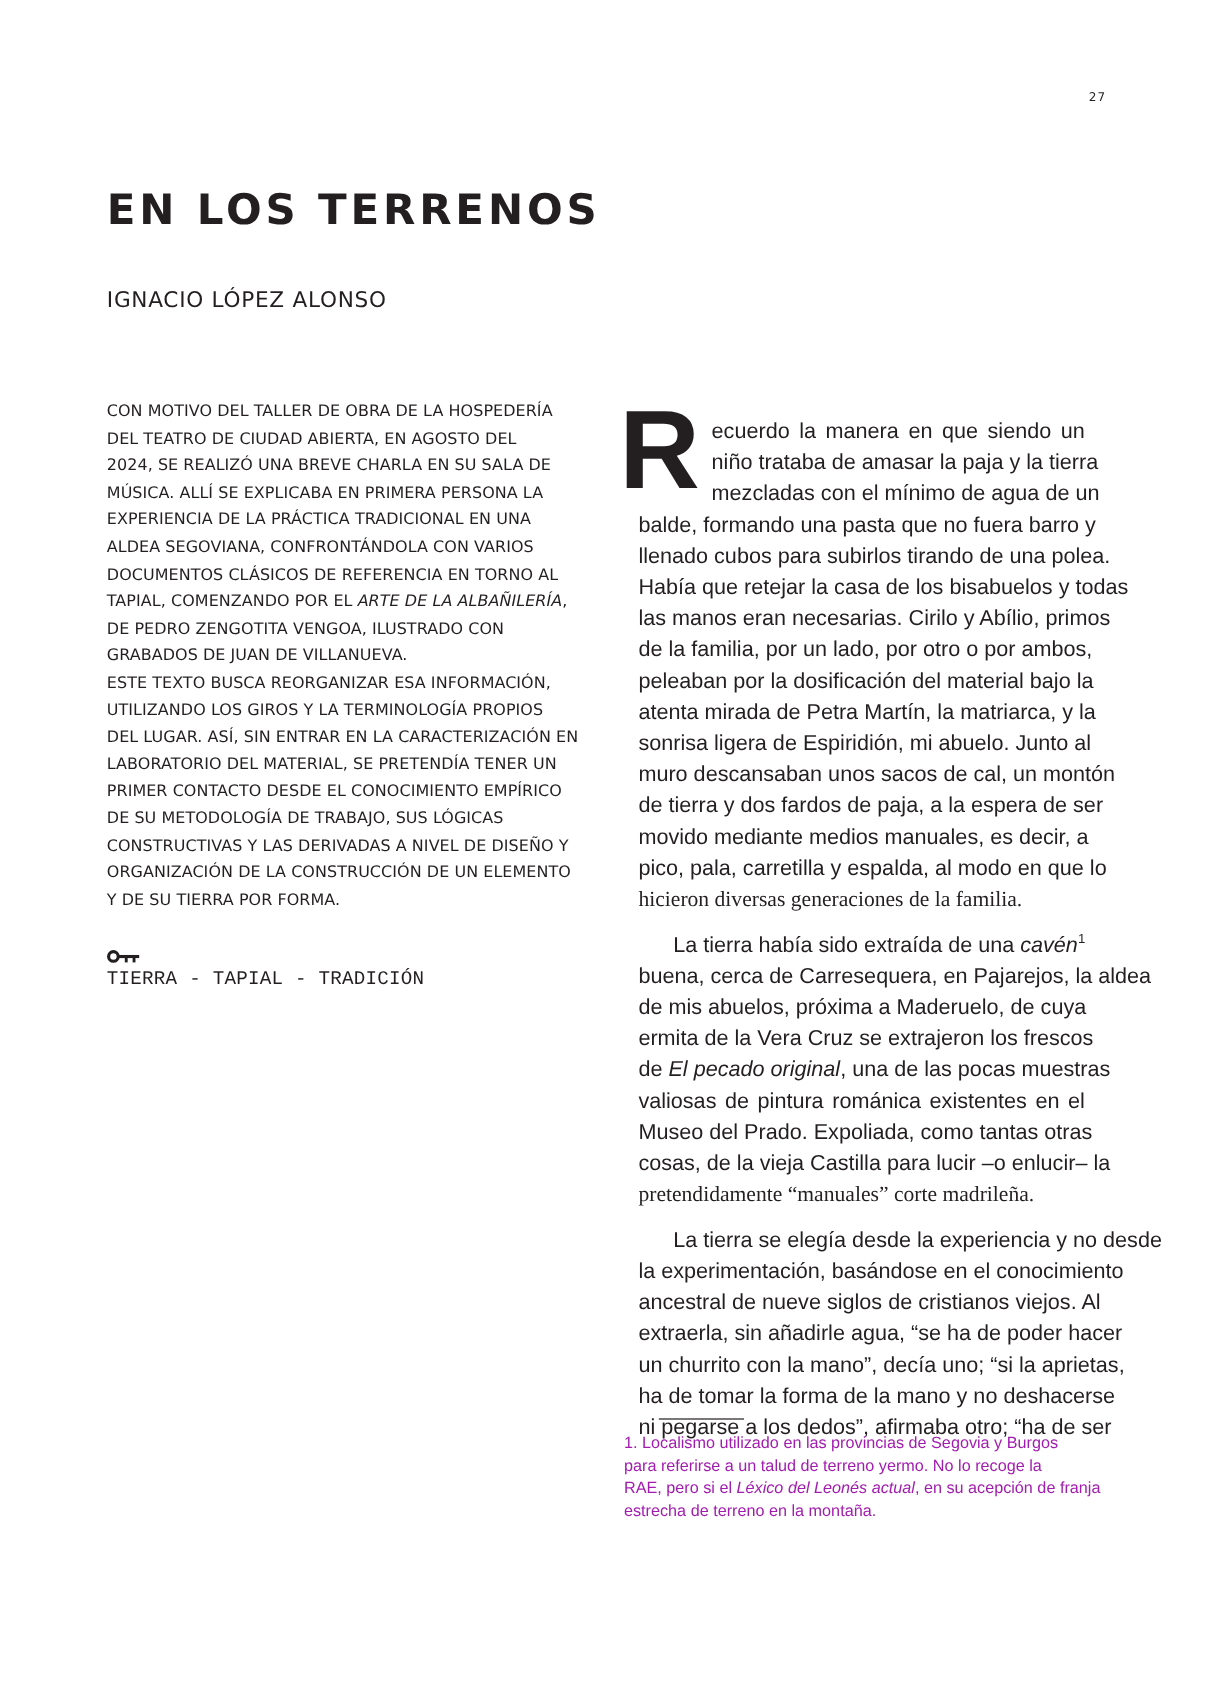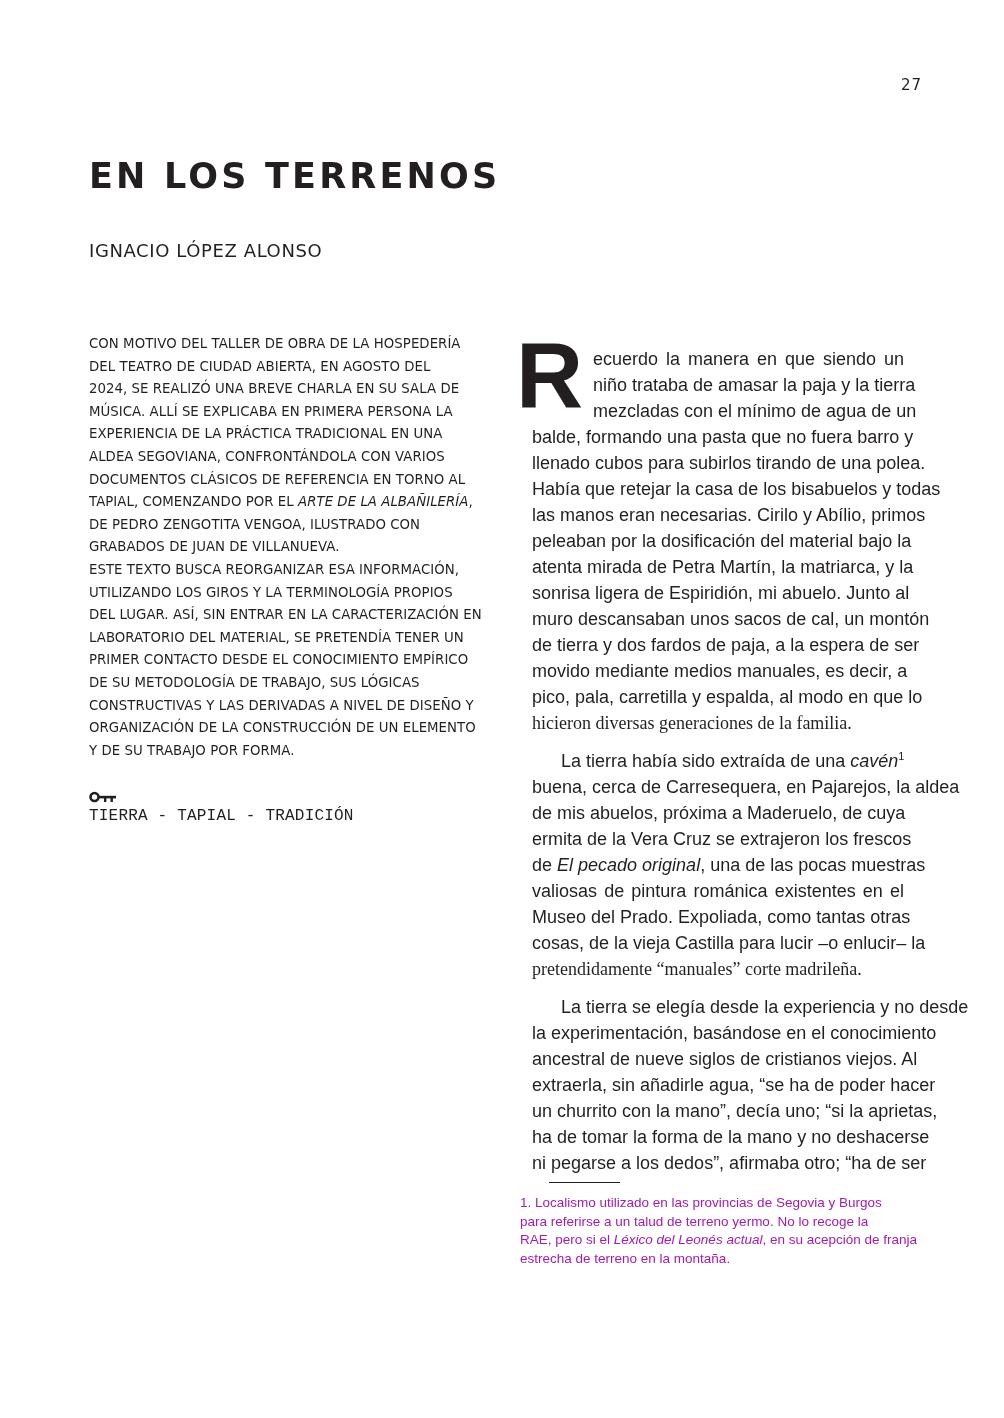--- a/index.html
+++ b/index.html
@@ -14,21 +14,21 @@
       overflow: hidden;
       color: #231f20;
       font-family: "DejaVu Sans", "Liberation Sans", sans-serif;
     }
     .page-number {
       position: absolute;
       top: 76px;
       left: 880px;
       width: 42px;
       text-align: right;
-      font-size: 15px;
+      font-size: 10px;
       letter-spacing: 1px;
       color: #231f20;
     }
     .title {
       position: absolute;
       top: 156px;
       left: 89px;
       margin: 0;
       font-size: 35px;
       font-weight: bold;
@@ -163,21 +163,21 @@
   <span class="line">DE PEDRO ZENGOTITA VENGOA, ILUSTRADO CON</span>
   <span class="line">GRABADOS DE JUAN DE VILLANUEVA.</span>
   <span class="line">ESTE TEXTO BUSCA REORGANIZAR ESA INFORMACIÓN,</span>
   <span class="line">UTILIZANDO LOS GIROS Y LA TERMINOLOGÍA PROPIOS</span>
   <span class="line">DEL LUGAR. ASÍ, SIN ENTRAR EN LA CARACTERIZACIÓN EN</span>
   <span class="line">LABORATORIO DEL MATERIAL, SE PRETENDÍA TENER UN</span>
   <span class="line">PRIMER CONTACTO DESDE EL CONOCIMIENTO EMPÍRICO</span>
   <span class="line">DE SU METODOLOGÍA DE TRABAJO, SUS LÓGICAS</span>
   <span class="line">CONSTRUCTIVAS Y LAS DERIVADAS A NIVEL DE DISEÑO Y</span>
   <span class="line">ORGANIZACIÓN DE LA CONSTRUCCIÓN DE UN ELEMENTO</span>
-  <span class="line">Y DE SU TRABAJO POR FORMA.</span>
+  <span class="line">Y DE SU TIERRA POR FORMA.</span>
 </div>
 
 <div class="keywords">
   <span class="key-icon">
     <svg width="28" height="14" viewBox="0 0 28 14">
       <circle cx="5.5" cy="6" r="4" fill="none" stroke="#231f20" stroke-width="2.6"></circle>
       <rect x="9" y="4.8" width="18" height="2.6" fill="#231f20"></rect>
       <rect x="15" y="6" width="2.4" height="5" fill="#231f20"></rect>
       <rect x="21.5" y="6" width="2.4" height="5" fill="#231f20"></rect>
     </svg>
@@ -189,20 +189,21 @@
 
 <div class="body-text">
   <div class="para">
     <span class="line dropped">ecuerdo la manera en que siendo un</span>
     <span class="line dropped">niño trataba de amasar la paja y la tierra</span>
     <span class="line dropped">mezcladas con el mínimo de agua de un</span>
     <span class="line">balde, formando una pasta que no fuera barro y</span>
     <span class="line">llenado cubos para subirlos tirando de una polea.</span>
     <span class="line">Había que retejar la casa de los bisabuelos y todas</span>
     <span class="line">las manos eran necesarias. Cirilo y Abílio, primos</span>
+    <span class="line">de la familia, por un lado, por otro o por ambos,</span>
     <span class="line">peleaban por la dosificación del material bajo la</span>
     <span class="line">atenta mirada de Petra Martín, la matriarca, y la</span>
     <span class="line">sonrisa ligera de Espiridión, mi abuelo. Junto al</span>
     <span class="line">muro descansaban unos sacos de cal, un montón</span>
     <span class="line">de tierra y dos fardos de paja, a la espera de ser</span>
     <span class="line">movido mediante medios manuales, es decir, a</span>
     <span class="line">pico, pala, carretilla y espalda, al modo en que lo</span>
     <span class="line last">hicieron diversas generaciones de la familia.</span>
   </div>
   <div class="para">

